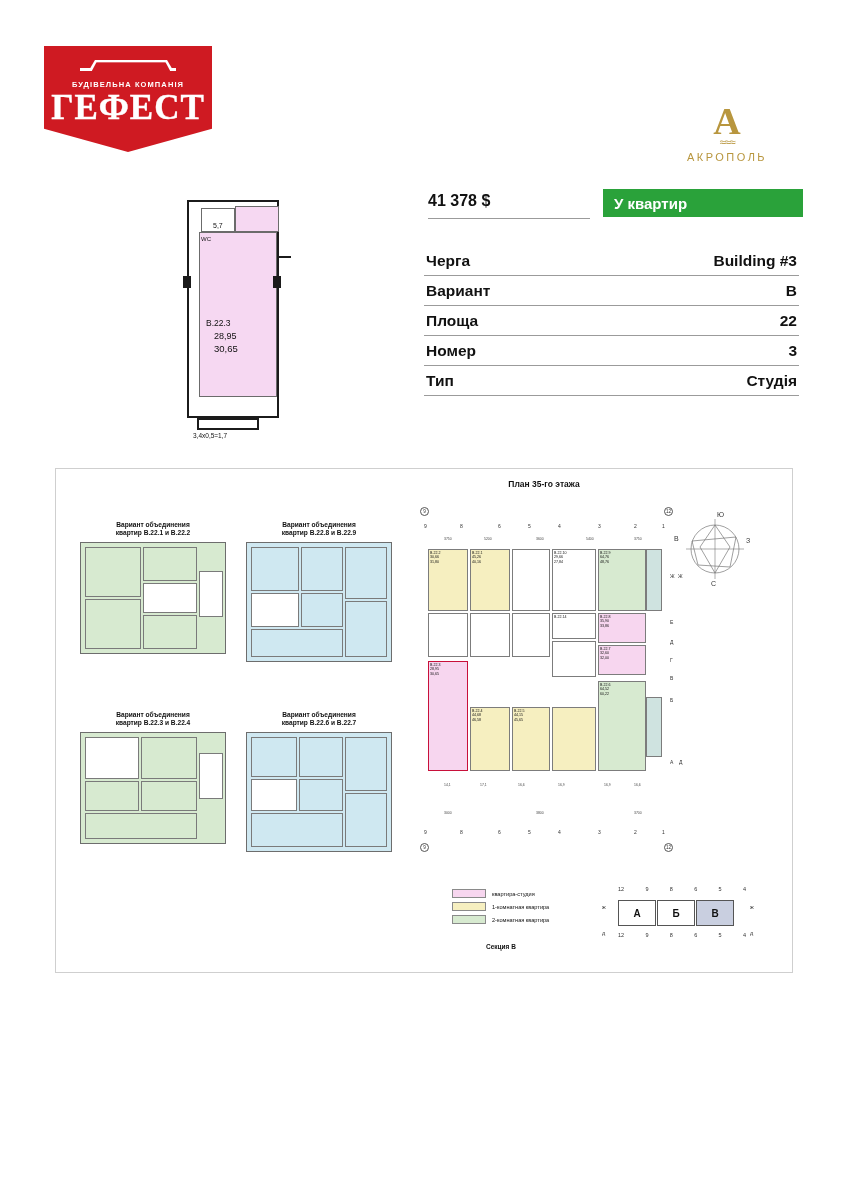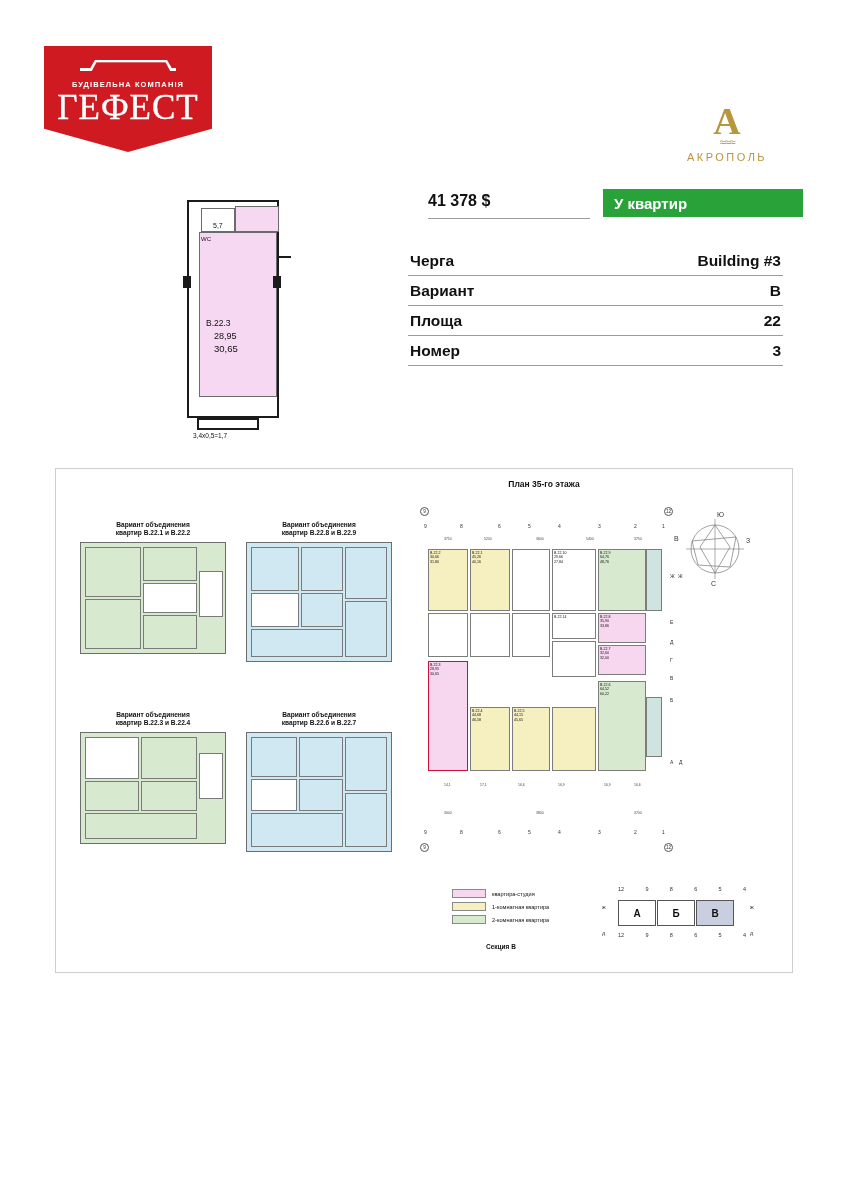--- a/index.html
+++ b/index.html
@@ -33,42 +33,42 @@
   .logo-roof:after{
     content:""; position:absolute; left:12px; top:0; width:72px; height:9px;
     background:#cf1a22;
     border-left:3px solid #fff; border-right:3px solid #fff; border-top:3px solid #fff;
     transform: perspective(30px) rotateX(24deg);
   }
   .logo-sub {
     font-size:7.5px; letter-spacing:1.1px; font-weight:bold; margin-bottom:1px;
   }
   .logo-main {
-    font-size:35px; font-weight:normal; letter-spacing:1px; line-height:1;
+    font-size:35px; font-weight:bold; letter-spacing:1px; line-height:1;
     font-family:"Liberation Serif", serif;
     -webkit-text-stroke:0.4px #fff;
   }
 
   .akropol { position:absolute; right:60px; top:58px; width:120px; text-align:center; color:#b8963e; }
   .akropol .mark { font-size:38px; line-height:34px; font-weight:bold; font-family:"Liberation Serif", serif; }
   .akropol .waves { font-size:11px; line-height:8px; letter-spacing:-1px; }
   .akropol .name { font-size:11px; letter-spacing:2.5px; margin-top:5px; }
 
   
   .price-row { position:absolute; top:192px; left:428px; width:375px; height:28px; }
   .price { position:absolute; left:0; top:0; font-size:16px; font-weight:bold; }
   .price-underline { position:absolute; left:0; top:26px; width:162px; border-bottom:1px solid #9b9b9b; }
   .status {
     position:absolute; left:175px; top:-3px; width:200px; height:28px;
     background:#2aa23a; color:#fff; font-size:15px; font-weight:bold;
     display:flex; align-items:center; padding-left:11px;
   }
 
   
-  .spec { position:absolute; left:408px; top:246px; width:375px; }
+  .spec { position:absolute; left:424px; top:246px; width:375px; }
   .spec-row {
     display:flex; justify-content:space-between; align-items:baseline;
     border-bottom:1px solid #9b9b9b;
     padding:6px 2px 5px 2px;
     font-size:15.5px;
   }
   .spec-row .k { font-weight:bold; }
   .spec-row .v { font-weight:bold; }
   .sup { font-size:10px; vertical-align:super; }
 
@@ -188,20 +188,24 @@
     <span class="k">Вариант</span>
     <span class="v">B</span>
   </div>
   <div class="spec-row">
     <span class="k">Площа</span>
     <span class="v">22</span>
   </div>
   <div class="spec-row">
     <span class="k">Номер</span>
     <span class="v">3</span>
+  </div>
+  <div class="spec-row">
+    <span class="k">Тип</span>
+    <span class="v">Студія</span>
   </div>
 </div>
 
 <div class="unitplan">
   <div class="up-outer">
     <div class="up-bath"></div>
     <div class="up-hall"></div>
     <div class="up-room"></div>
   </div>
   <div class="up-57">5,7</div>

